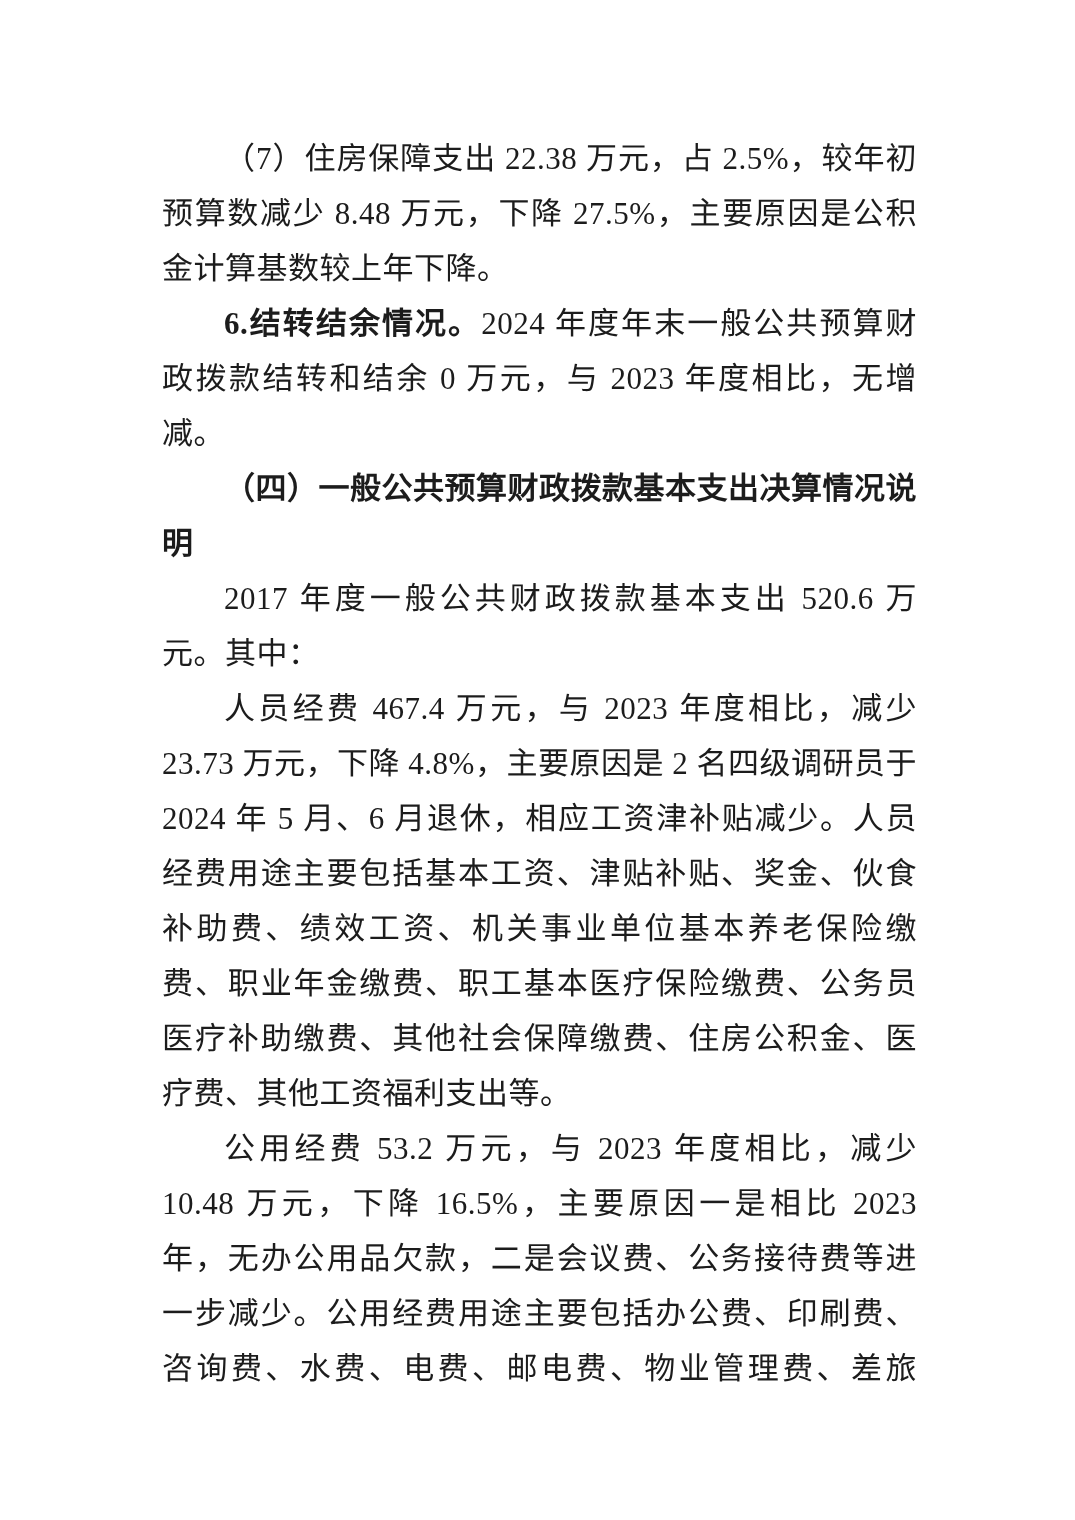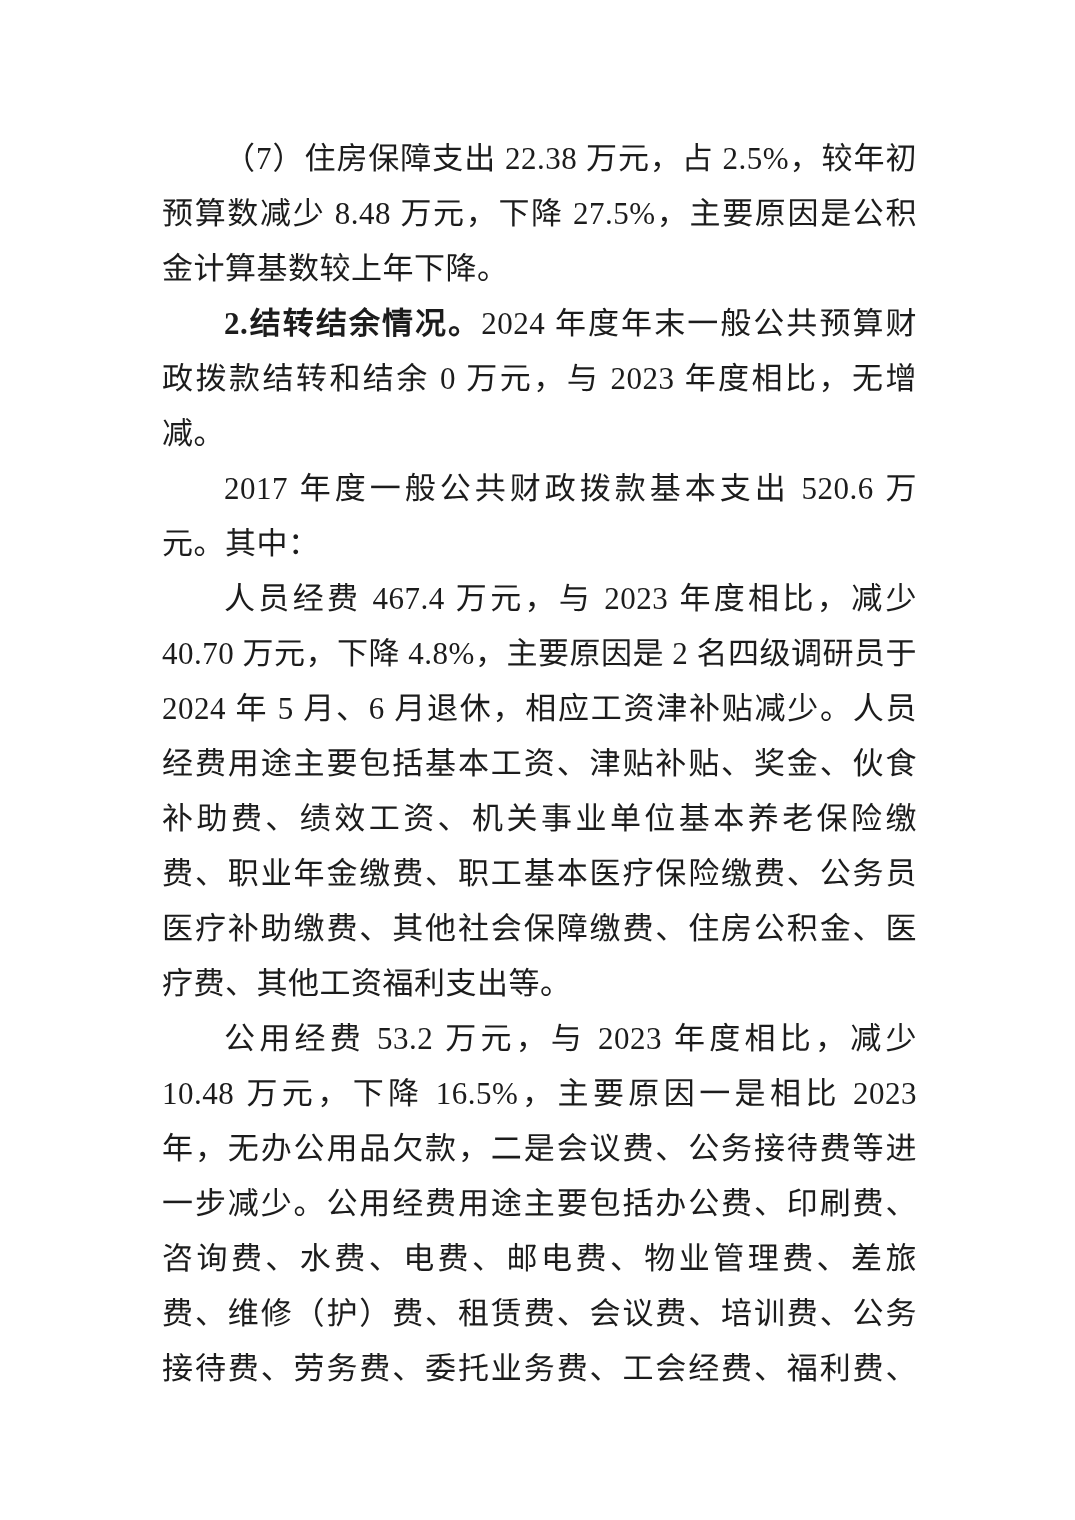--- a/index.html
+++ b/index.html
@@ -49,19 +49,20 @@
     color: #2a2a2a;
     letter-spacing: 4px;
   }
 </style>
 </head>
 <body>
 
 <div class="page">
   <div class="doc-body" id="doc-body">
       <p class="para indent"><span class="run-regular">（7）住房保障支出 22.38 万元，占 2.5%，较年初预算数减少 8.48 万元，下降 27.5%，主要原因是公积金计算基数较上年下降。</span></p>
-      <p class="para indent"><span class="run-bold">2.结转结余情况。</span><span class="run-regular">2024 年度年末一般公共预算财政拨款结转和结余 0 万元，与 2023 年度相比，无增减。</span></p>
+      <p class="para indent"><span class="run-bold">6.结转结余情况。</span><span class="run-regular">2024 年度年末一般公共预算财政拨款结转和结余 0 万元，与 2023 年度相比，无增减。</span></p>
+      <p class="para indent"><span class="run-bold">（四）一般公共预算财政拨款基本支出决算情况说明</span></p>
       <p class="para indent"><span class="run-regular">2017 年度一般公共财政拨款基本支出 520.6 万元。其中：</span></p>
-      <p class="para indent"><span class="run-regular">人员经费 467.4 万元，与 2023 年度相比，减少 40.70 万元，下降 4.8%，主要原因是 2 名四级调研员于 2024 年 5 月、6 月退休，相应工资津补贴减少。人员经费用途主要包括基本工资、津贴补贴、奖金、伙食补助费、绩效工资、机关事业单位基本养老保险缴费、职业年金缴费、职工基本医疗保险缴费、公务员医疗补助缴费、其他社会保障缴费、住房公积金、医疗费、其他工资福利支出等。</span></p>
+      <p class="para indent"><span class="run-regular">人员经费 467.4 万元，与 2023 年度相比，减少 23.73 万元，下降 4.8%，主要原因是 2 名四级调研员于 2024 年 5 月、6 月退休，相应工资津补贴减少。人员经费用途主要包括基本工资、津贴补贴、奖金、伙食补助费、绩效工资、机关事业单位基本养老保险缴费、职业年金缴费、职工基本医疗保险缴费、公务员医疗补助缴费、其他社会保障缴费、住房公积金、医疗费、其他工资福利支出等。</span></p>
       <p class="para indent"><span class="run-regular">公用经费 53.2 万元，与 2023 年度相比，减少 10.48 万元，下降 16.5%，主要原因一是相比 2023 年，无办公用品欠款，二是会议费、公务接待费等进一步减少。公用经费用途主要包括办公费、印刷费、咨询费、水费、电费、邮电费、物业管理费、差旅费、维修（护）费、租赁费、会议费、培训费、公务接待费、劳务费、委托业务费、工会经费、福利费、公务用车运行维护费、其他交通费用、其他商品和服务支出。</span></p>
     </div>
   <div class="page-footer">- 6 -</div>
 </div>
 
 </body></html>

